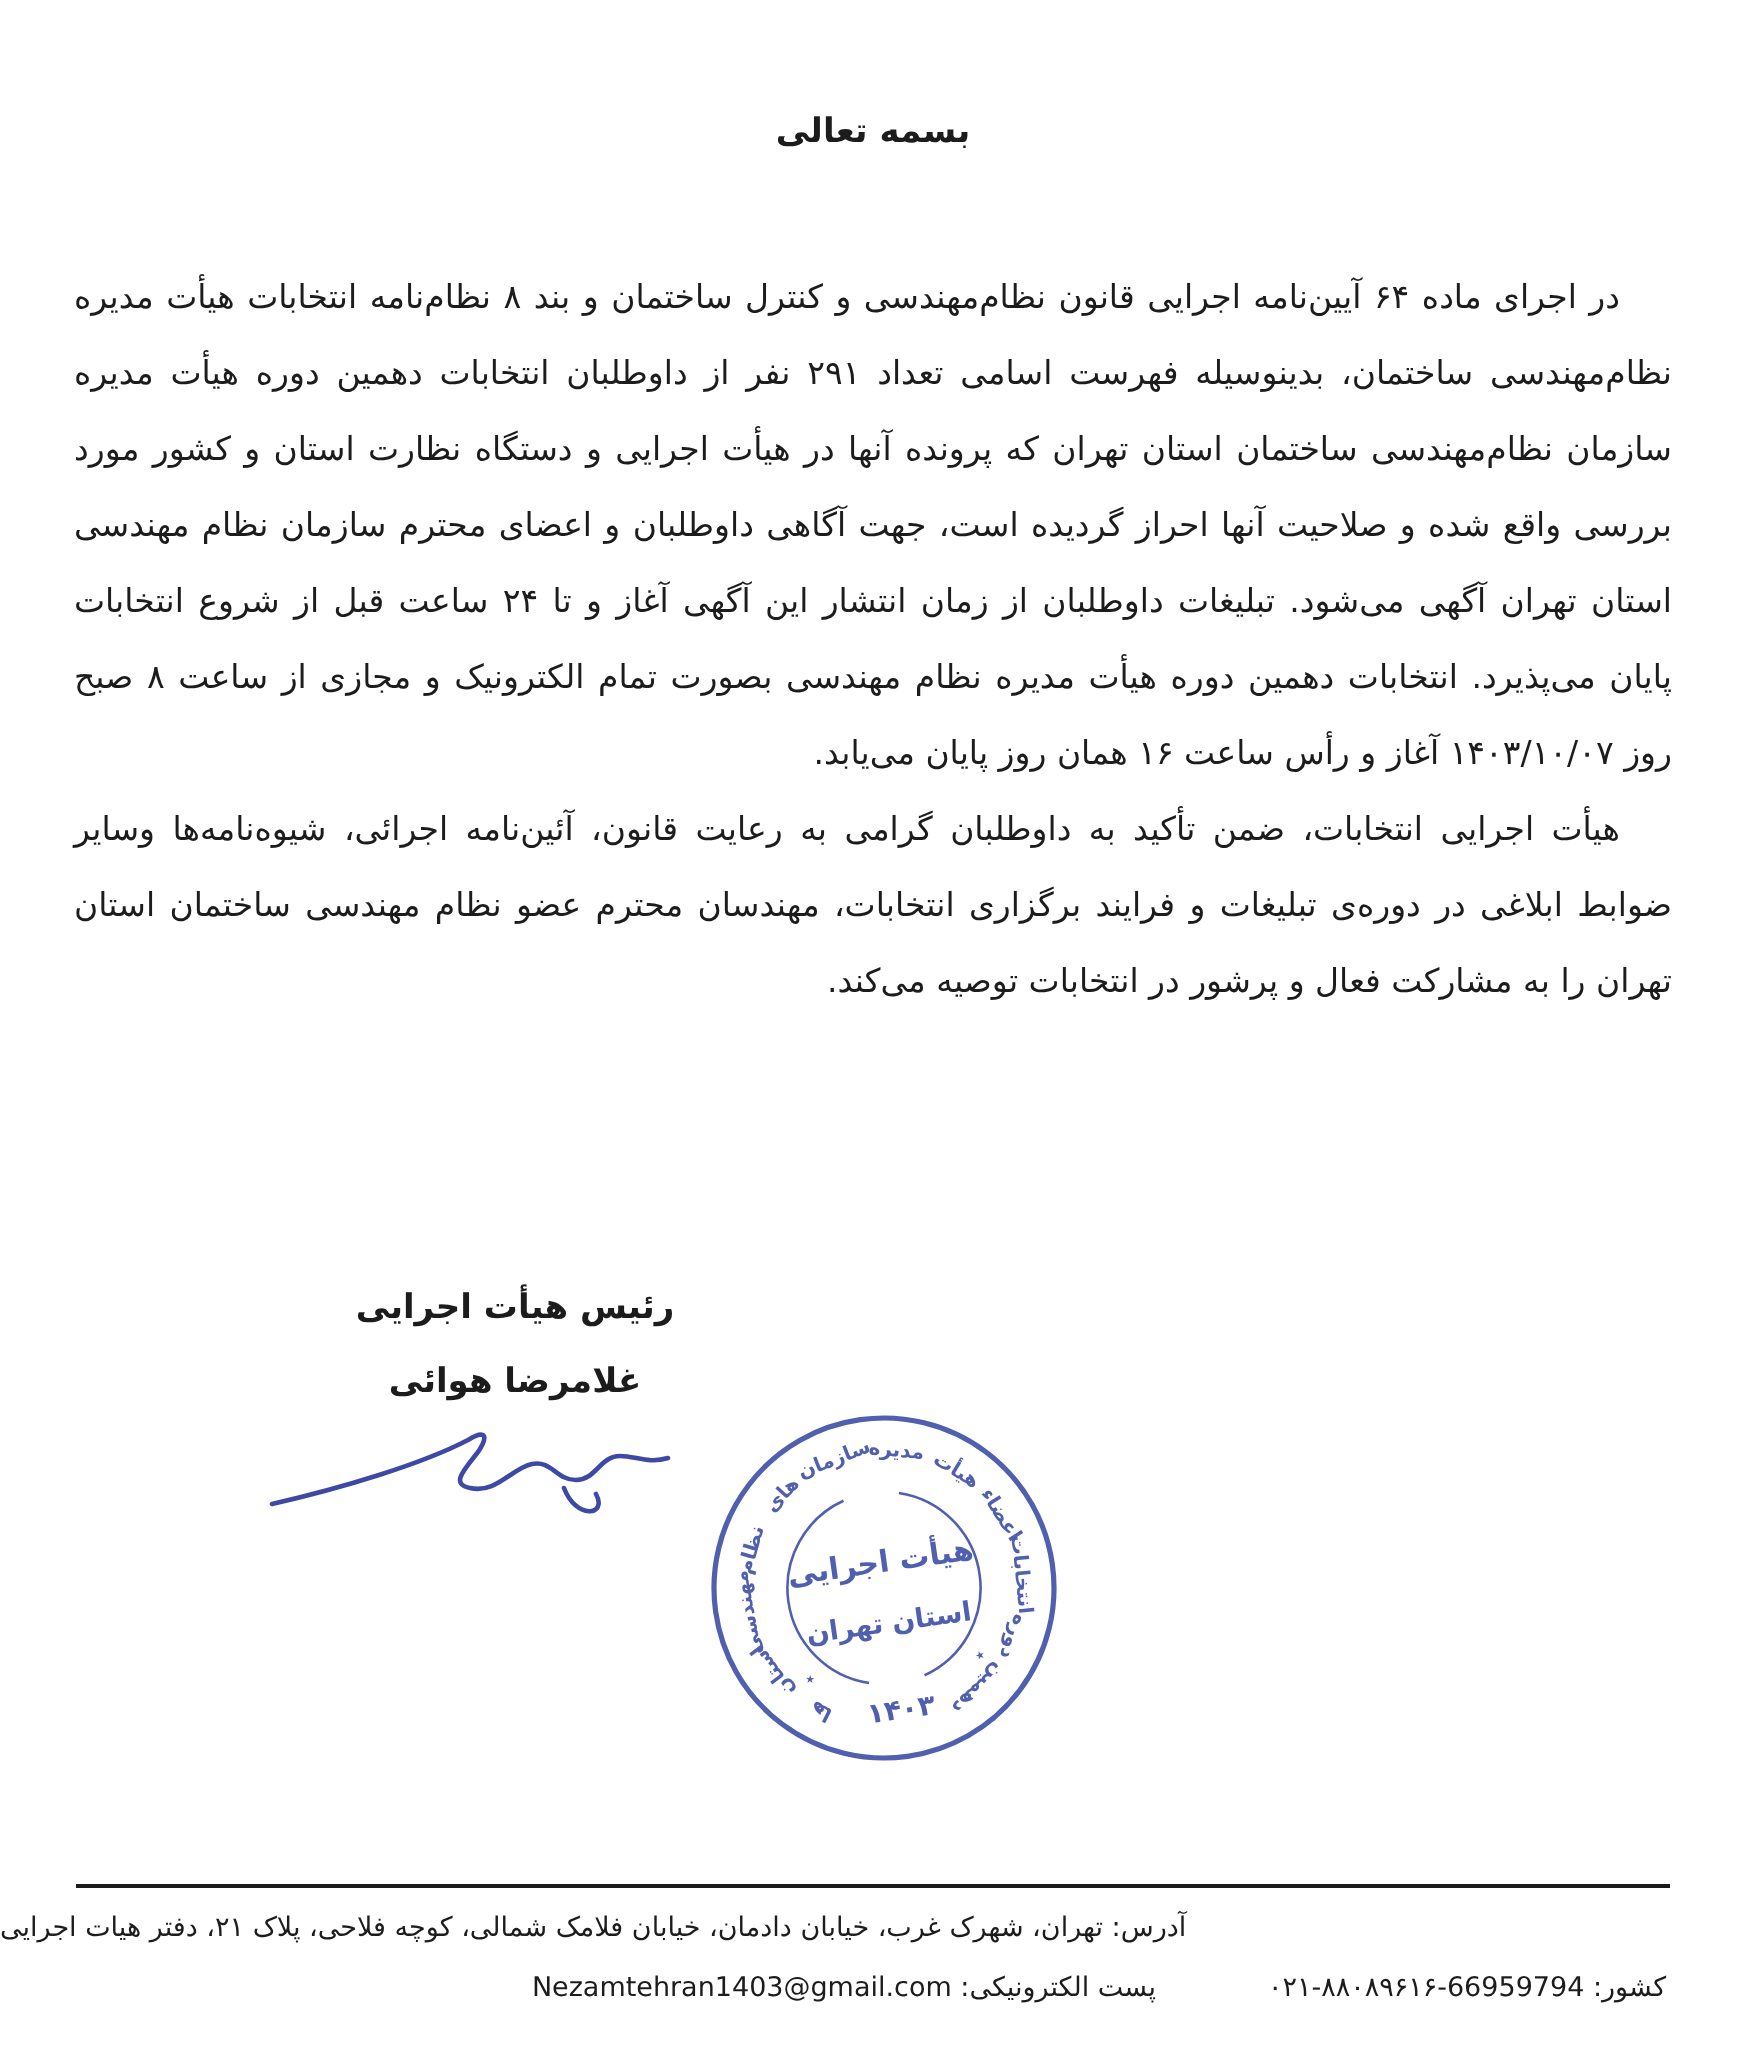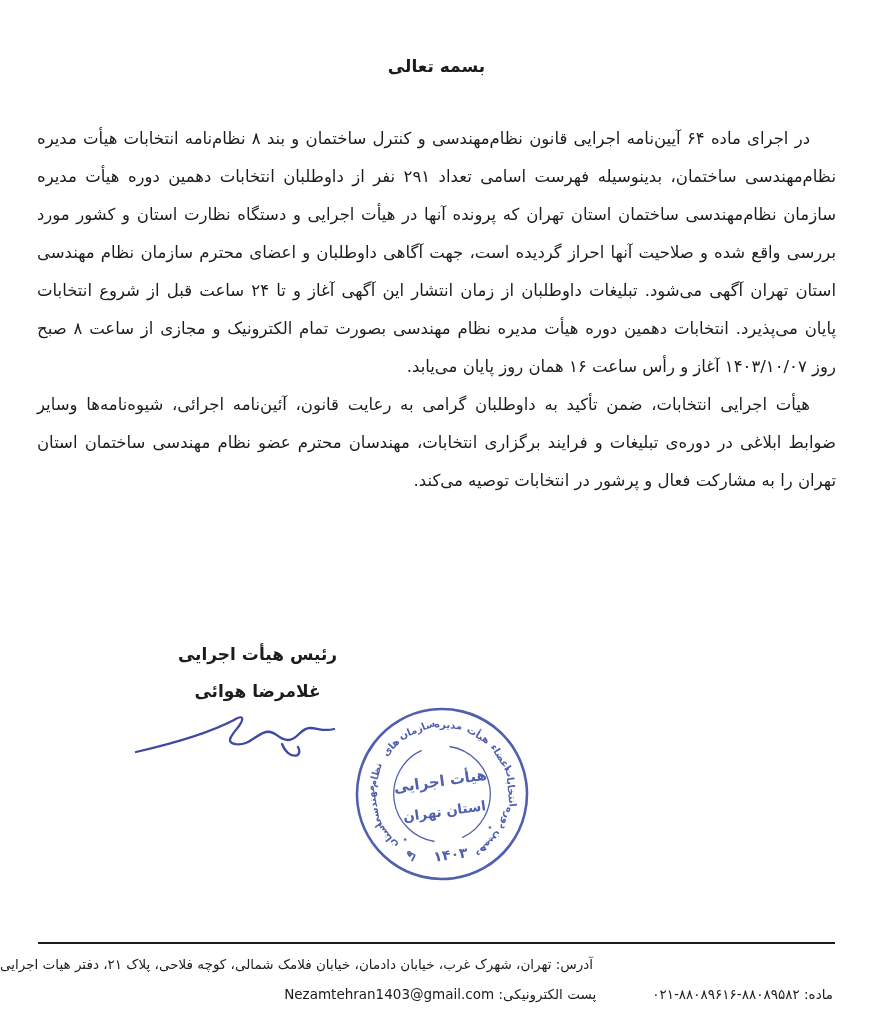--- a/index.html
+++ b/index.html
@@ -10,21 +10,21 @@
     background:#ffffff;
     font-family:"DejaVu Sans",sans-serif;
     direction:rtl;
     color:#1c1c1c;
     overflow:hidden;
   }
   .bismillah{
     position:absolute;top:56px;left:0;right:0;
     text-align:center;font-weight:bold;font-size:17px;
   }
-  .body-text{position:absolute;top:120px;right:37px;left:37px;}
+  .body-text{position:absolute;top:130px;right:37px;left:37px;}
   .body-text p{
     margin:0;font-size:16.5px;line-height:38px;
     text-align:justify;text-indent:26px;
   }
   .sig-block{
     position:absolute;top:636px;left:150px;width:215px;
     text-align:center;font-weight:bold;font-size:17px;line-height:37px;
   }
   .signature-svg{position:absolute;top:702px;left:126px;width:224px;height:72px;}
   .signature-svg path{
@@ -115,22 +115,22 @@
       <text class="stamp-year" y="66">۱۴۰۳</text>
     </g>
   </svg>
 
   <div class="footer-rule"></div>
 
   <div class="footer-address">آدرس: تهران، شهرک غرب، خیابان دادمان، خیابان فلامک شمالی، کوچه فلاحی، پلاک ۲۱، دفتر هیات اجرایی</div>
 
   <div class="footer-contacts">
     <span class="contact-item">
-      <span>ماده:</span>
-      <span class="ltr-run">۰۲۱-۸۸۰۸۹۶۱۶-۸۸۰۸۹۵۸۲</span>
+      <span>کشور:</span>
+      <span class="ltr-run">۰۲۱-۸۸۰۸۹۶۱۶-66959794</span>
     </span>
     <span class="contact-item">
       <span>پست الکترونیکی:</span>
       <span class="ltr-run">Nezamtehran1403@gmail.com</span>
     </span>
   </div>
 
 </div>
 
 </body></html>

